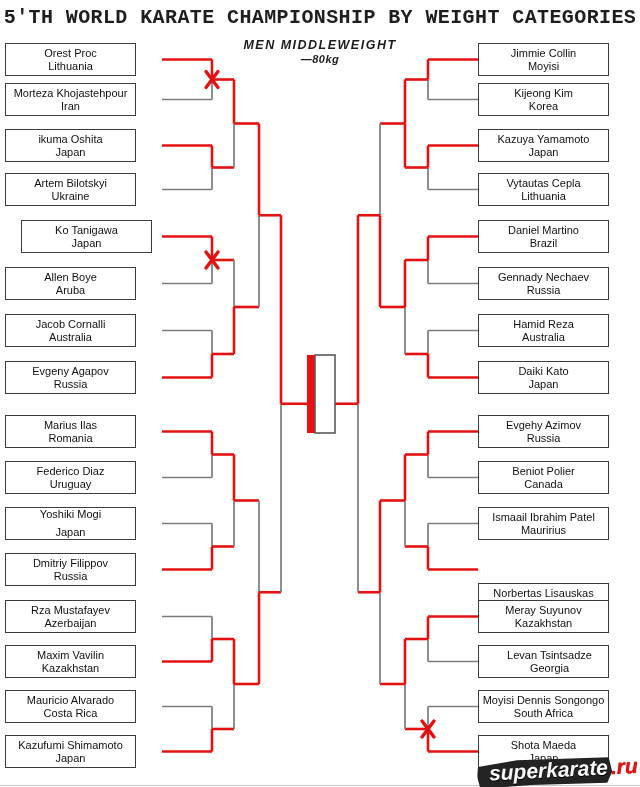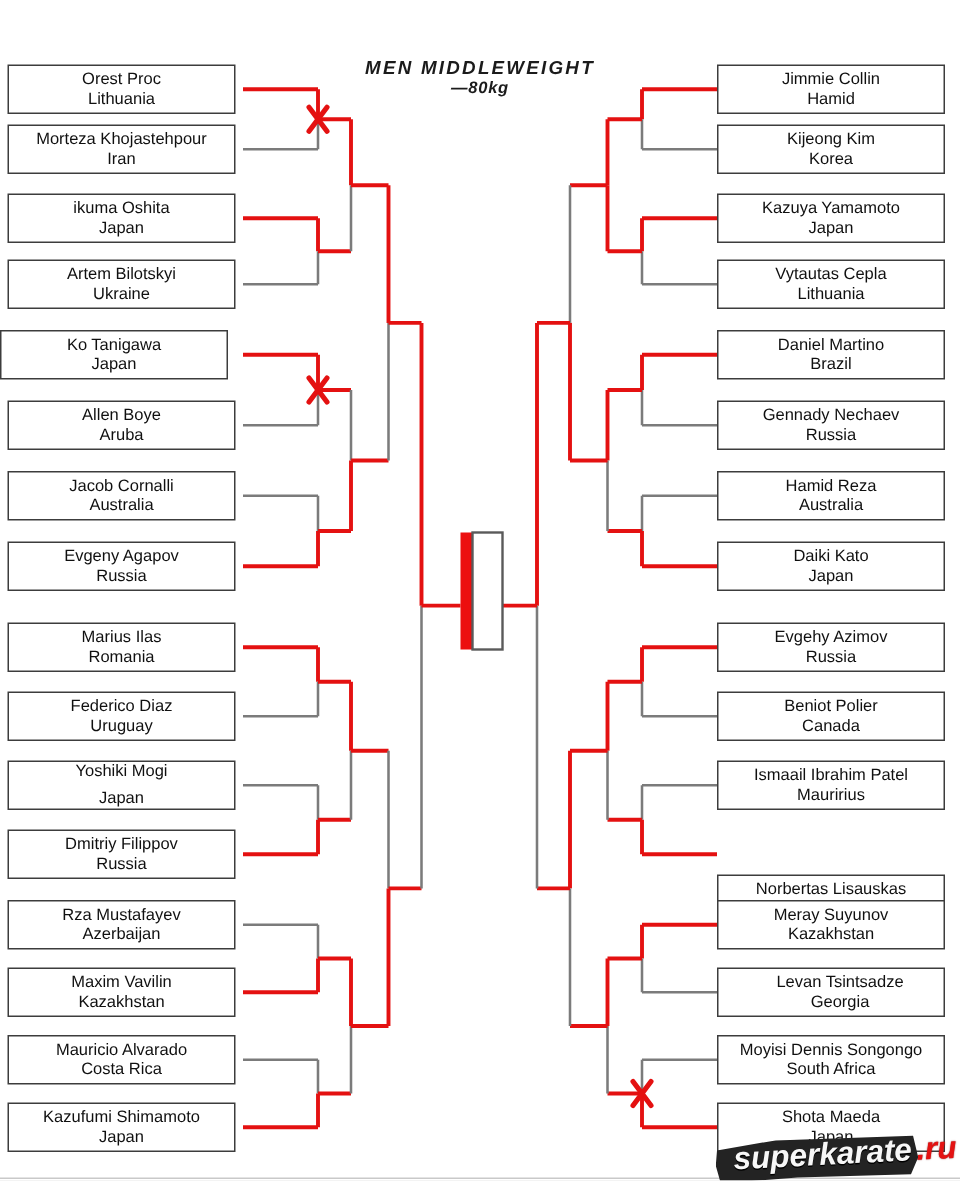--- a/index.html
+++ b/index.html
@@ -4,38 +4,39 @@
 <style>
   html,body{margin:0;padding:0;background:#e9e9e9;}
   .page{position:relative;width:640px;height:787px;background:#ffffff;overflow:hidden;
         font-family:"Liberation Sans", sans-serif;}
   .title{position:absolute;top:6px;left:0;width:640px;text-align:center;
          font-family:"Liberation Mono", monospace;font-weight:bold;font-size:20px;
          letter-spacing:0.4px;color:#1e1e1e;white-space:nowrap;}
   .subtitle{position:absolute;top:38px;left:0;width:640px;text-align:center;color:#1b1b1b;}
   .subtitle .cat{font-style:italic;font-weight:bold;font-size:12.5px;letter-spacing:1.5px;}
   .subtitle .wgt{font-style:italic;font-weight:bold;font-size:11px;margin-top:1px;letter-spacing:0.5px;}
-  .player-box{position:absolute;width:152px;height:33px;box-sizing:border-box;
+  .player-box{position:absolute;width:131px;height:33px;box-sizing:border-box;
         border:1.6px solid #3c3c3c;background:#fff;display:flex;flex-direction:column;
         align-items:center;justify-content:center;text-align:center;
         font-size:11px;line-height:13px;color:#101010;z-index:2;}
   svg.bracket{position:absolute;left:0;top:0;z-index:1;}
   .watermark{position:absolute;left:477px;top:757px;z-index:5;transform:rotate(-3deg);
         white-space:nowrap;font-style:italic;font-weight:bold;font-size:21px;
         font-family:"Liberation Sans", sans-serif;}
   .wm-strip{display:inline-block;background:#232323;color:#f7f7f7;padding:1px 4px 4px 12px;
         clip-path:polygon(1% 20%,30% 4%,98% 10%,100% 60%,96% 98%,40% 92%,2% 96%,0 55%);
         text-shadow:0 1px 0 #000;}
   .wm-ru{color:#e41212;margin-left:-1px;text-shadow:0 0 1px #7e0b0b;}
   .bottom-edge{position:absolute;left:0;bottom:1px;width:640px;height:1px;background:#c9c9c9;z-index:0;}
 </style>
 </head>
 <body>
 
 <div class="page">
+  <div class="title">5'TH WORLD KARATE CHAMPIONSHIP BY WEIGHT CATEGORIES</div>
   <div class="subtitle">
     <div class="cat">MEN  MIDDLEWEIGHT</div>
     <div class="wgt">—80kg</div>
   </div>
 
   <svg class="bracket" id="bracket-svg" width="640" height="787">
       <line x1="162" y1="59.5" x2="212" y2="59.5" stroke="#e41111" stroke-width="2.6"></line>
       <line x1="212" y1="59.5" x2="212" y2="79.5" stroke="#e41111" stroke-width="2.6"></line>
       <line x1="162" y1="99.5" x2="212" y2="99.5" stroke="#7b7b7b" stroke-width="1.7"></line>
       <line x1="212" y1="99.5" x2="212" y2="79.5" stroke="#7b7b7b" stroke-width="1.7"></line>
@@ -177,21 +178,21 @@
         <div>Iran</div>
       </div>
       <div class="player-box" style="left: 5px; top: 129px;">
         <div>ikuma Oshita</div>
         <div>Japan</div>
       </div>
       <div class="player-box" style="left: 5px; top: 173px;">
         <div>Artem Bilotskyi</div>
         <div>Ukraine</div>
       </div>
-      <div class="player-box" style="left: 0; top: 220px;">
+      <div class="player-box" style="left: 21px; top: 220px;">
         <div>Ko Tanigawa</div>
         <div>Japan</div>
       </div>
       <div class="player-box" style="left: 5px; top: 267px;">
         <div>Allen Boye</div>
         <div>Aruba</div>
       </div>
       <div class="player-box" style="left: 5px; top: 314px;">
         <div>Jacob Cornalli</div>
         <div>Australia</div>
@@ -227,21 +228,21 @@
       <div class="player-box" style="left: 5px; top: 690px;">
         <div>Mauricio Alvarado</div>
         <div>Costa Rica</div>
       </div>
       <div class="player-box" style="left: 5px; top: 735px;">
         <div>Kazufumi Shimamoto</div>
         <div>Japan</div>
       </div>
       <div class="player-box" style="left: 478px; top: 43px;">
         <div>Jimmie Collin</div>
-        <div>Hamid</div>
+        <div>Moyisi</div>
       </div>
       <div class="player-box" style="left: 478px; top: 83px;">
         <div>Kijeong Kim</div>
         <div>Korea</div>
       </div>
       <div class="player-box" style="left: 478px; top: 129px;">
         <div>Kazuya Yamamoto</div>
         <div>Japan</div>
       </div>
       <div class="player-box" style="left: 478px; top: 173px;">

